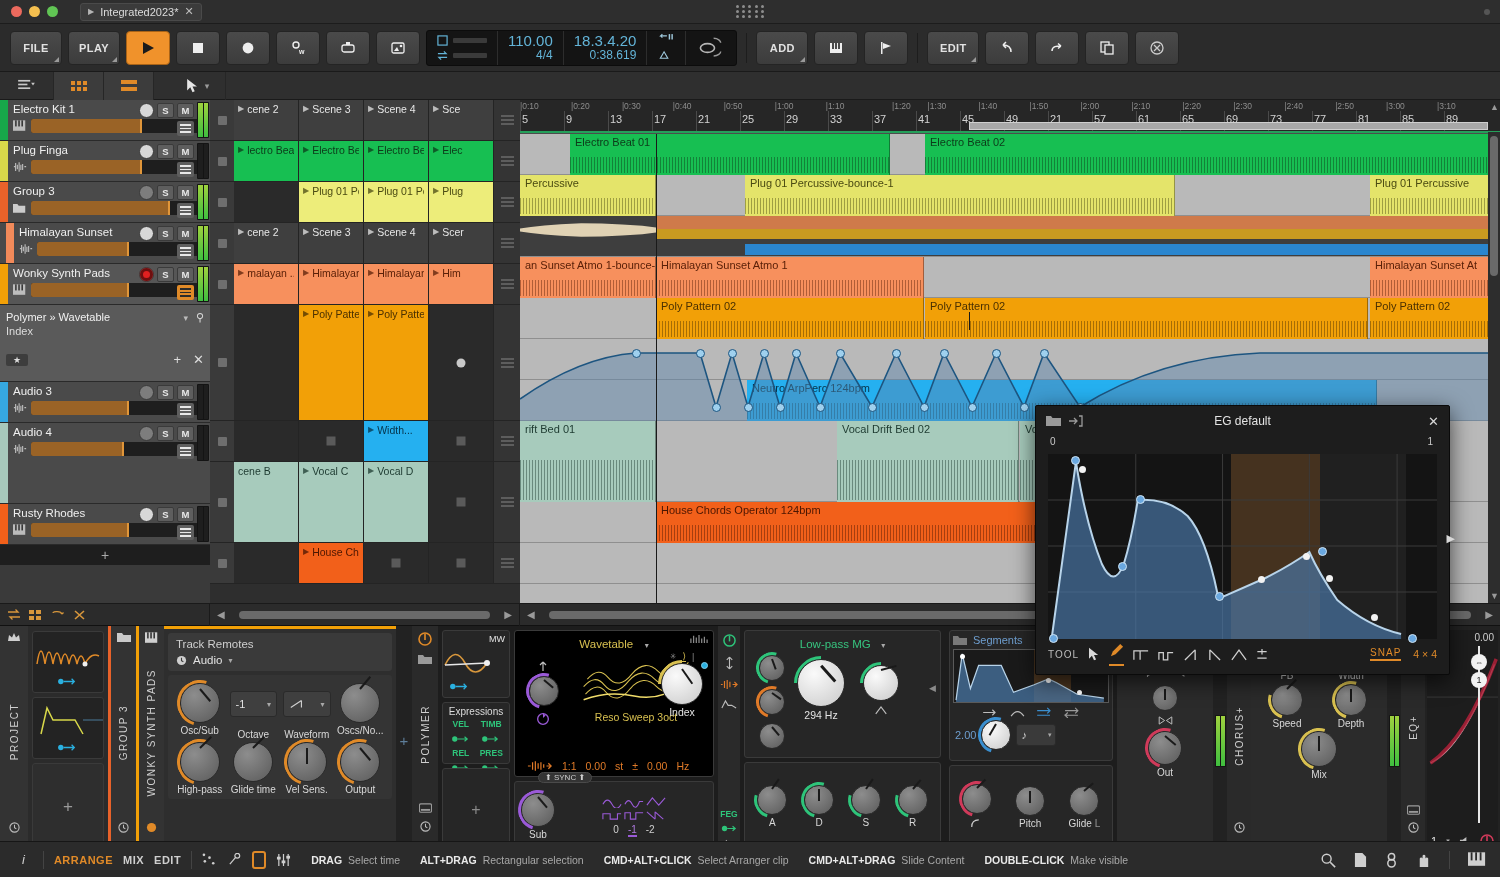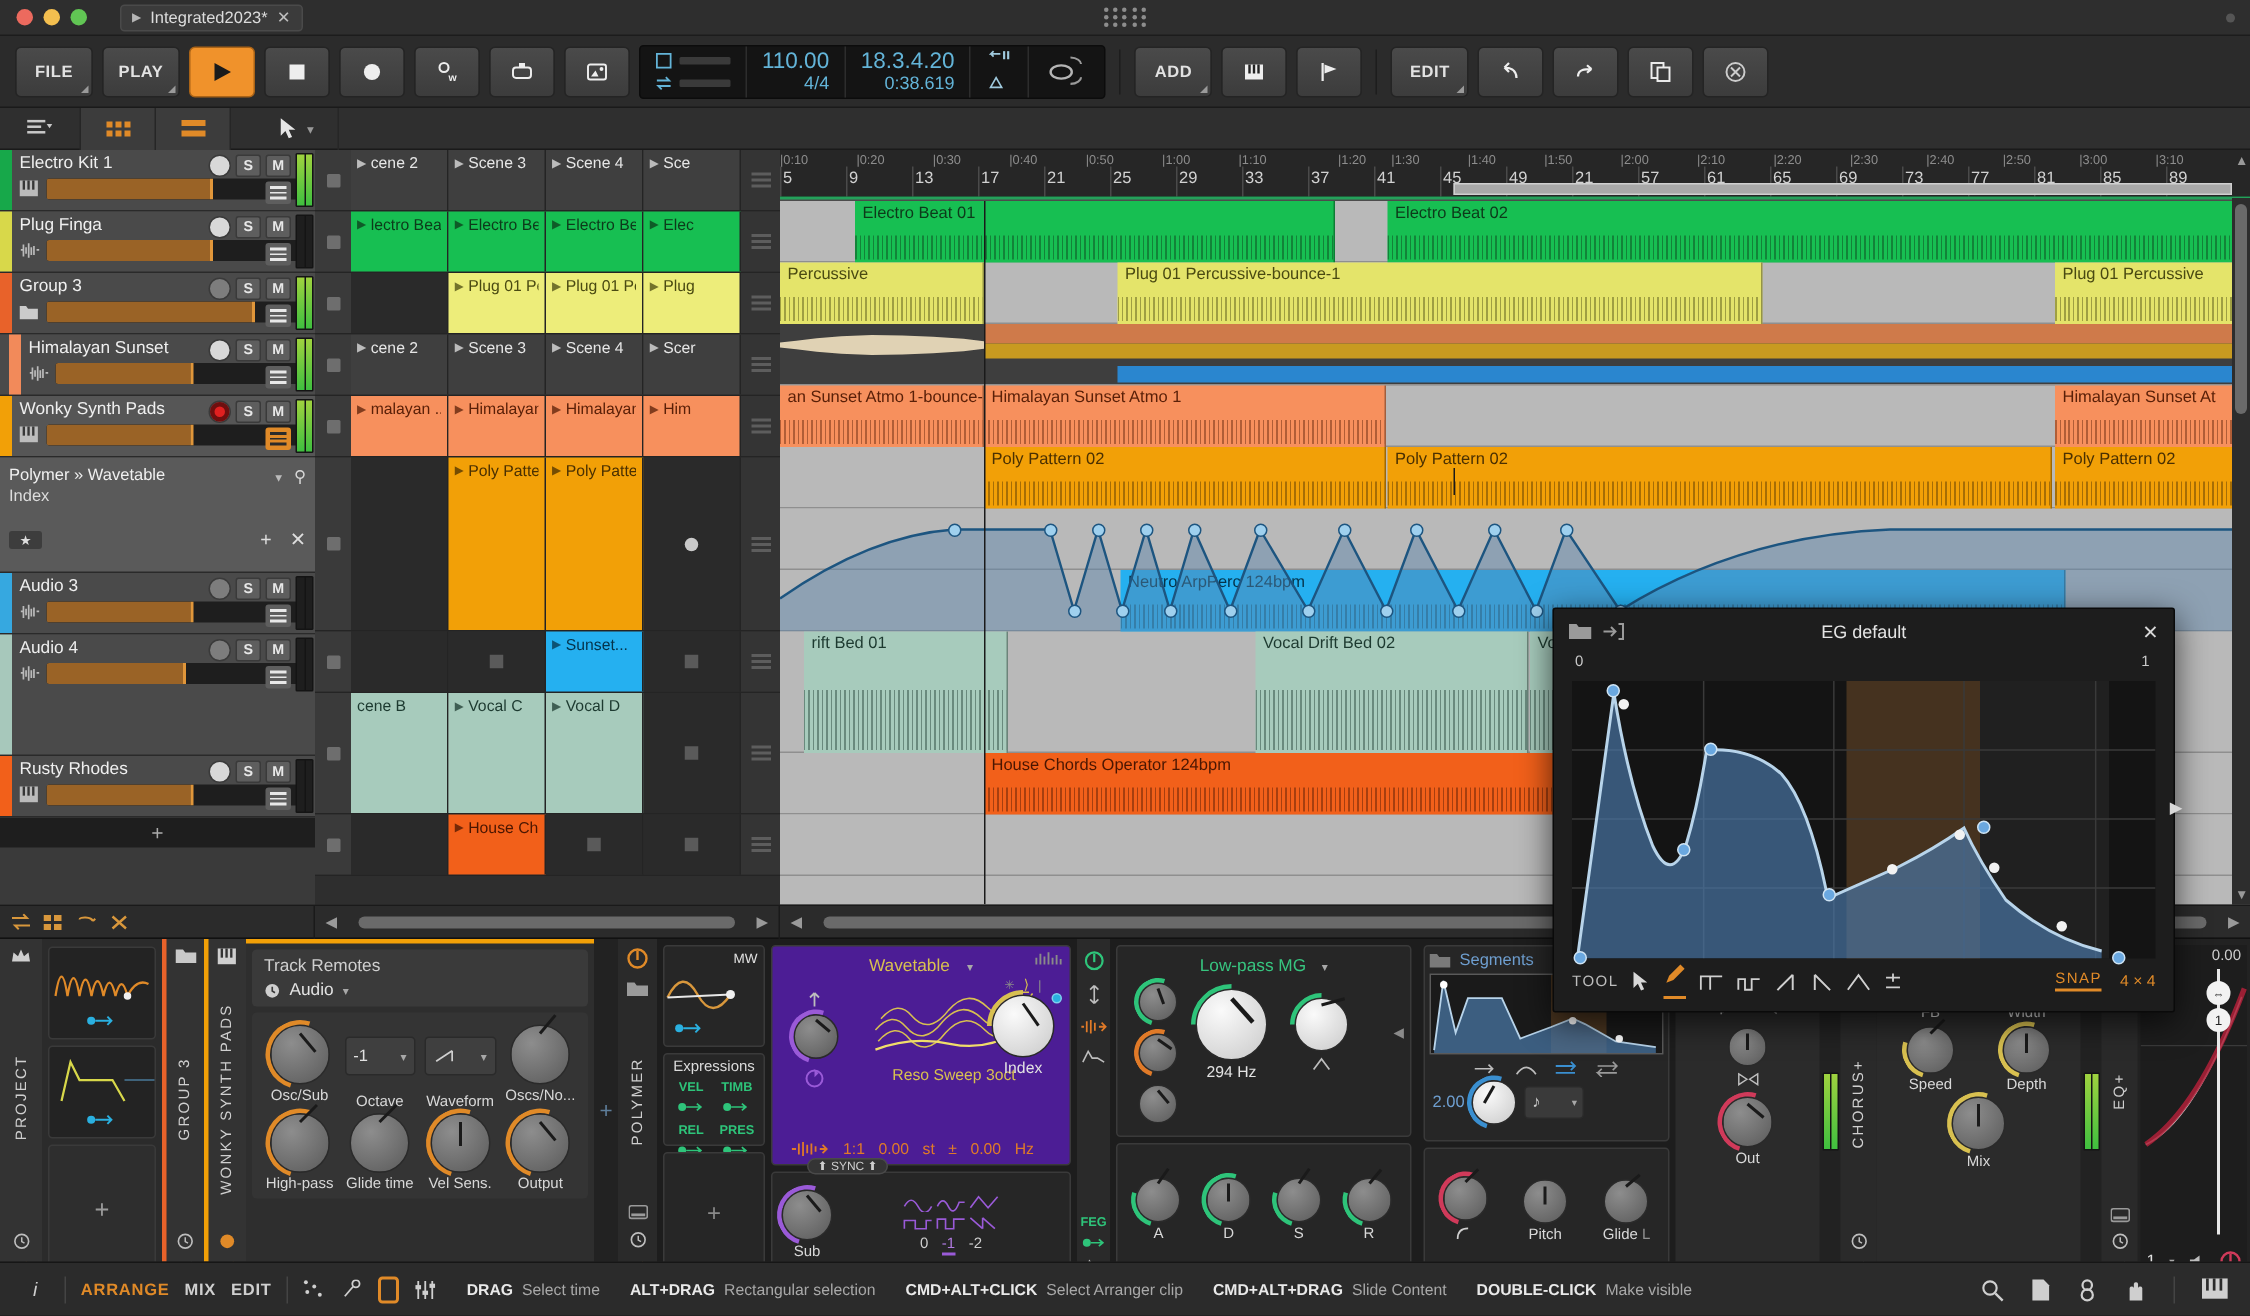--- a/index.html
+++ b/index.html
@@ -827,21 +827,21 @@
         <div class="lstop">
             <i></i>
           </div>
         <div class="cell empty"></div>
         <div class="cell empty">
             <i style="position:absolute;left:50%;top:50%;transform:translate(-50%,-50%);width:9px;height:9px;background:#5a5a5a"></i>
           </div>
         <div class="cell" style="background:#25b0f0;color:#05334a">
             <div class="ctxt">
               <span class="ptri">▶</span>
-              <span>Sunset...</span>
+              <span>Width...</span>
             </div>
           </div>
         <div class="cell empty">
             <i style="position:absolute;left:50%;top:50%;transform:translate(-50%,-50%);width:9px;height:9px;background:#5a5a5a"></i>
           </div>
         <div class="lside">
             <i></i>
             <i></i>
             <i></i>
           </div>
@@ -1029,21 +1029,21 @@
             <div style="position: absolute; left: 0px; right: 0px; bottom: 2px; height: 16px; opacity: 0.45; background: repeating-linear-gradient(90deg, rgb(74, 48, 2) 0px, rgb(74, 48, 2) 1px, transparent 1px, transparent 3px);"></div>
           </div>
           <div class="clip" style="left: 850px; width: 130px; top: 164px; height: 41px; background: rgb(242, 160, 7); border-right: 1px solid rgba(0, 0, 0, 0.35);">
             <div class="cl" style="color: rgb(74, 48, 2);">Poly Pattern 02</div>
             <div style="position: absolute; left: 0px; right: 0px; bottom: 2px; height: 16px; opacity: 0.45; background: repeating-linear-gradient(90deg, rgb(74, 48, 2) 0px, rgb(74, 48, 2) 1px, transparent 1px, transparent 3px);"></div>
           </div>
           <div class="clip" style="left: 227px; width: 630px; top: 246px; height: 41px; background: rgb(37, 176, 240); border-right: 1px solid rgba(0, 0, 0, 0.35);">
             <div class="cl" style="color: rgb(5, 51, 74);">Neutro ArpPerc 124bpm</div>
             <div style="position: absolute; left: 0px; right: 0px; bottom: 2px; height: 16px; opacity: 0.45; background: repeating-linear-gradient(90deg, rgb(5, 51, 74) 0px, rgb(5, 51, 74) 1px, transparent 1px, transparent 3px);"></div>
           </div>
-          <div class="clip" style="left: 0px; width: 136px; top: 287px; height: 81px; background: rgb(167, 203, 188); border-right: 1px solid rgba(0, 0, 0, 0.35); margin-left: 16px;">
+          <div class="clip" style="left: 0px; width: 136px; top: 287px; height: 81px; background: rgb(167, 203, 188); border-right: 1px solid rgba(0, 0, 0, 0.35);">
             <div class="cl" style="color: rgb(29, 58, 48);">rift Bed 01</div>
             <div style="position: absolute; left: 0px; right: 0px; bottom: 2px; height: 40px; opacity: 0.45; background: repeating-linear-gradient(90deg, rgb(29, 58, 48) 0px, rgb(29, 58, 48) 1px, transparent 1px, transparent 3px);"></div>
           </div>
           <div class="clip" style="left: 317px; width: 182px; top: 287px; height: 81px; background: rgb(167, 203, 188); border-right: 1px solid rgba(0, 0, 0, 0.35);">
             <div class="cl" style="color: rgb(29, 58, 48);">Vocal Drift Bed 02</div>
             <div style="position: absolute; left: 0px; right: 0px; bottom: 2px; height: 40px; opacity: 0.45; background: repeating-linear-gradient(90deg, rgb(29, 58, 48) 0px, rgb(29, 58, 48) 1px, transparent 1px, transparent 3px);"></div>
           </div>
           <div class="clip" style="left: 500px; width: 60px; top: 287px; height: 81px; background: rgb(167, 203, 188); border-right: 1px solid rgba(0, 0, 0, 0.35);">
             <div class="cl" style="color: rgb(29, 58, 48);">Vo</div>
             <div style="position: absolute; left: 0px; right: 0px; bottom: 2px; height: 40px; opacity: 0.45; background: repeating-linear-gradient(90deg, rgb(29, 58, 48) 0px, rgb(29, 58, 48) 1px, transparent 1px, transparent 3px);"></div>
@@ -1335,21 +1335,21 @@
             <div style="text-align:center"><div style="font-size:8.5px;color:#2ec47a;font-weight:bold">PRES</div><svg width="20" height="8" viewBox="0 0 22 9">
                   <circle cx="4" cy="4.5" r="3" fill="#2ec47a"></circle>
                   <path d="M7 4.5h11M15 2l3 2.5-3 2.5" stroke="#2ec47a" stroke-width="1.3" fill="none"></path>
                 </svg></div>
           </div>
         </div>
         <div style="background:#262626;border:1px solid #3a3a3a;border-radius:3px;flex:1;display:flex;align-items:center;justify-content:center;color:#8a8a8a;font-size:16px">+</div>
       </div>
 
       <div style="flex:1;display:flex;flex-direction:column;gap:4px">
-        <div style="background:#4c1d95;border:1px solid #3a3a3a;border-radius:3px;height:147px;position:relative">
+        <div style="background:#000000;border:1px solid #3a3a3a;border-radius:3px;height:147px;position:relative">
           <div style="text-align:center;padding-top:3px;position:relative">
             <span style="font-size:11.5px;color:#d8c050">Wavetable</span>
             <span style="font-size:8px;color:#a8a8a8;margin-left:7px">▾</span>
             <svg width="18" height="11" viewBox="0 0 20 12" style="position:absolute;right:5px;top:2px">
                 <path d="M1 11V6M4 11V3M7 11V5M10 11V2M13 11V6M16 11V4M19 11V7" stroke="#8a8a8a" stroke-width="1.4"></path>
               </svg>
           </div>
           <svg width="12" height="14" viewBox="0 0 12 14" style="position:absolute;left:22px;top:28px">
               <path d="M6 12V3M6 3L3 6M6 3l3 3" stroke="#bdbdbd" stroke-width="1.2" fill="none"></path>
             </svg>

